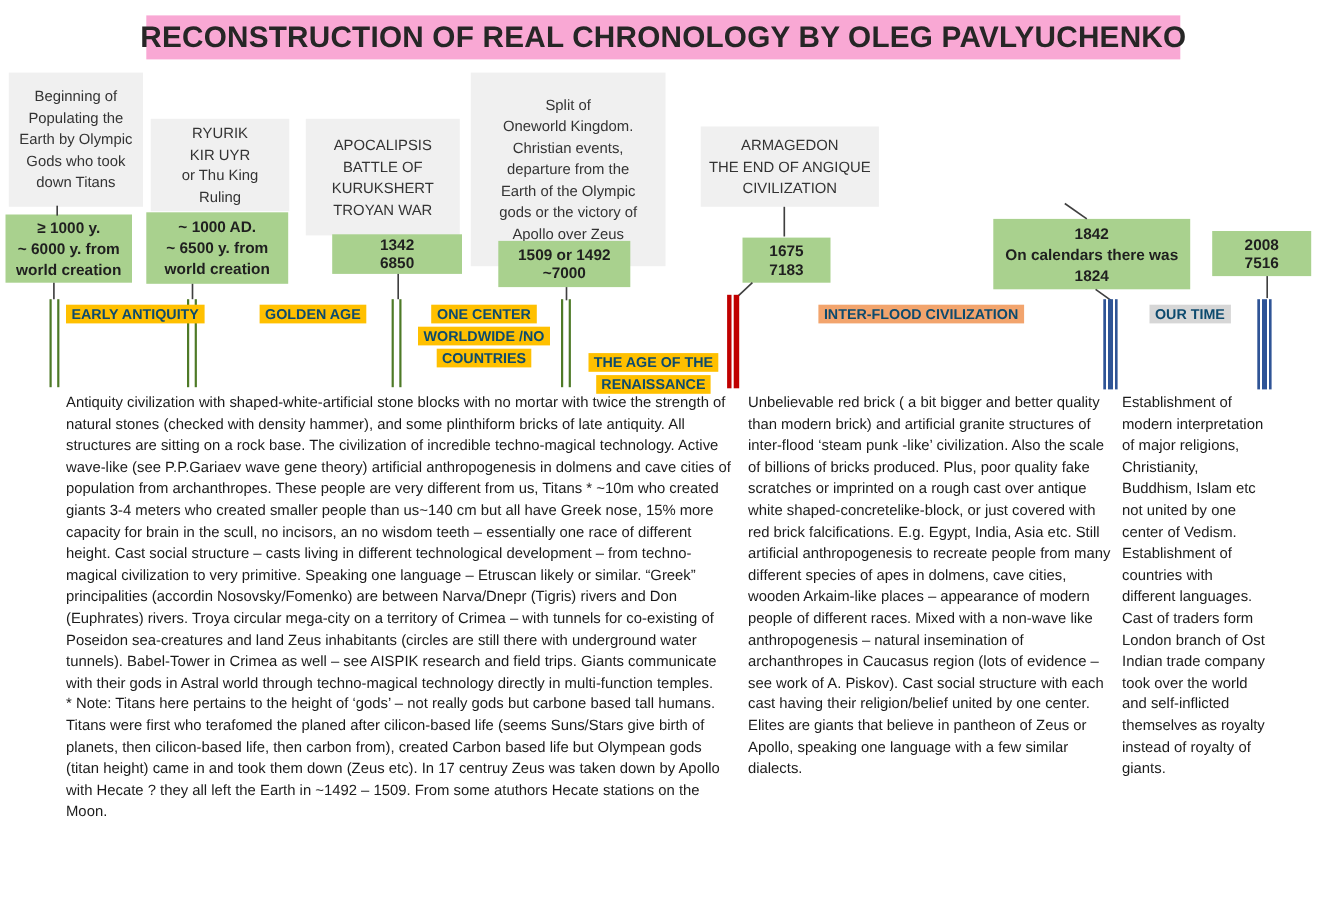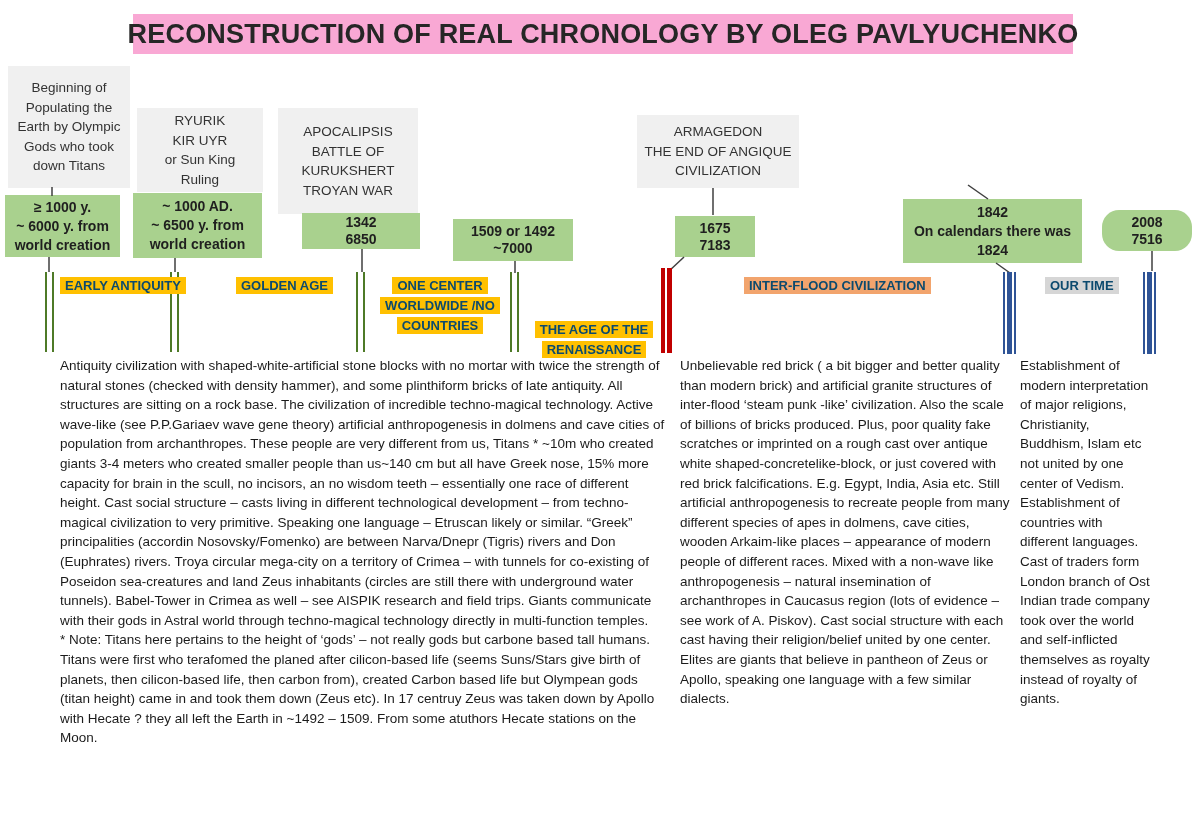--- a/index.html
+++ b/index.html
@@ -52,46 +52,53 @@
 
   <div class="abs title">RECONSTRUCTION OF REAL CHRONOLOGY BY OLEG PAVLYUCHENKO</div>
 
   <div class="abs event" style="left:8px;top:66px;width:122px;height:122px;">Beginning of
 Populating the
 Earth by Olympic
 Gods who took
 down Titans</div>
   <div class="abs event" style="left:137px;top:108px;width:126px;height:84px;">RYURIK
 KIR UYR
-or Sun King
+or Thu King
 Ruling</div>
   <div class="abs event" style="left:278px;top:108px;width:140px;height:106px;">APOCALIPSIS
 BATTLE OF
 KURUKSHERT
 TROYAN WAR</div>
+  <div class="abs event" style="left:428px;top:66px;width:177px;height:176px;">Split of
+Oneworld Kingdom.
+Christian events,
+departure from the
+Earth of the Olympic
+gods or the victory of
+Apollo over Zeus</div>
   <div class="abs event" style="left:637px;top:115px;width:162px;height:73px;">ARMAGEDON
 THE END OF ANGIQUE
 CIVILIZATION</div>
 
   <div class="abs date" style="left:5px;top:195px;width:115px;height:62px;">≥ 1000 y.
 ~ 6000 y. from
 world creation</div>
   <div class="abs date" style="left:133px;top:193px;width:129px;height:65px;">~ 1000 AD.
 ~ 6500 y. from
 world creation</div>
   <div class="abs date tight" style="left:302px;top:213px;width:118px;height:36px;">1342
 6850</div>
   <div class="abs date tight" style="left:453px;top:219px;width:120px;height:42px;">1509 or 1492
 ~7000</div>
   <div class="abs date tight" style="left:675px;top:216px;width:80px;height:41px;">1675
 7183</div>
   <div class="abs date" style="left:903px;top:199px;width:179px;height:64px;">1842
 On calendars there was
 1824</div>
-  <div class="abs date tight" style="left:1102px;top:210px;width:90px;height:41px;border-radius:17px;">2008
+  <div class="abs date tight" style="left:1102px;top:210px;width:90px;height:41px;">2008
 7516</div>
 
   <svg class="abs connectors" width="1200" height="832" viewBox="0 0 1200 832">
     <g stroke="#3f3f3f" stroke-width="1.5" fill="none">
       <line x1="52" y1="187" x2="52" y2="196"></line>
       <line x1="49" y1="257" x2="49" y2="272"></line>
       <line x1="175" y1="258" x2="175" y2="272"></line>
       <line x1="362" y1="249" x2="362" y2="272"></line>
       <line x1="515" y1="261" x2="515" y2="273"></line>
       <line x1="713" y1="188" x2="713" y2="215"></line>

